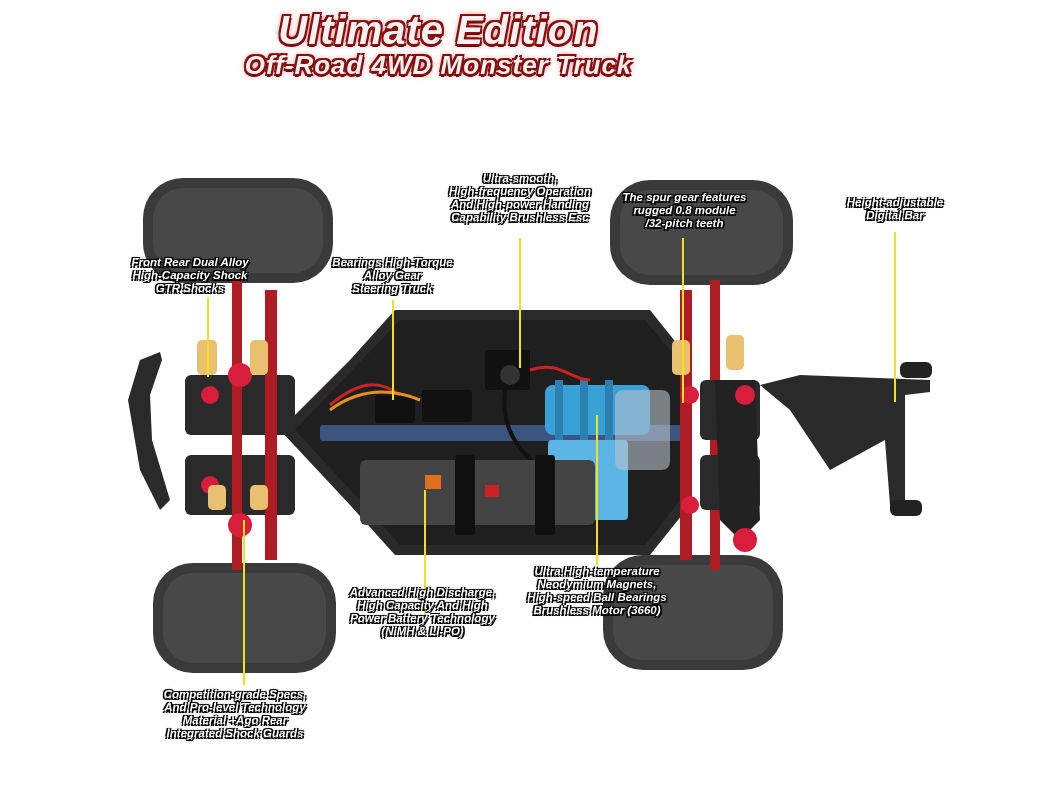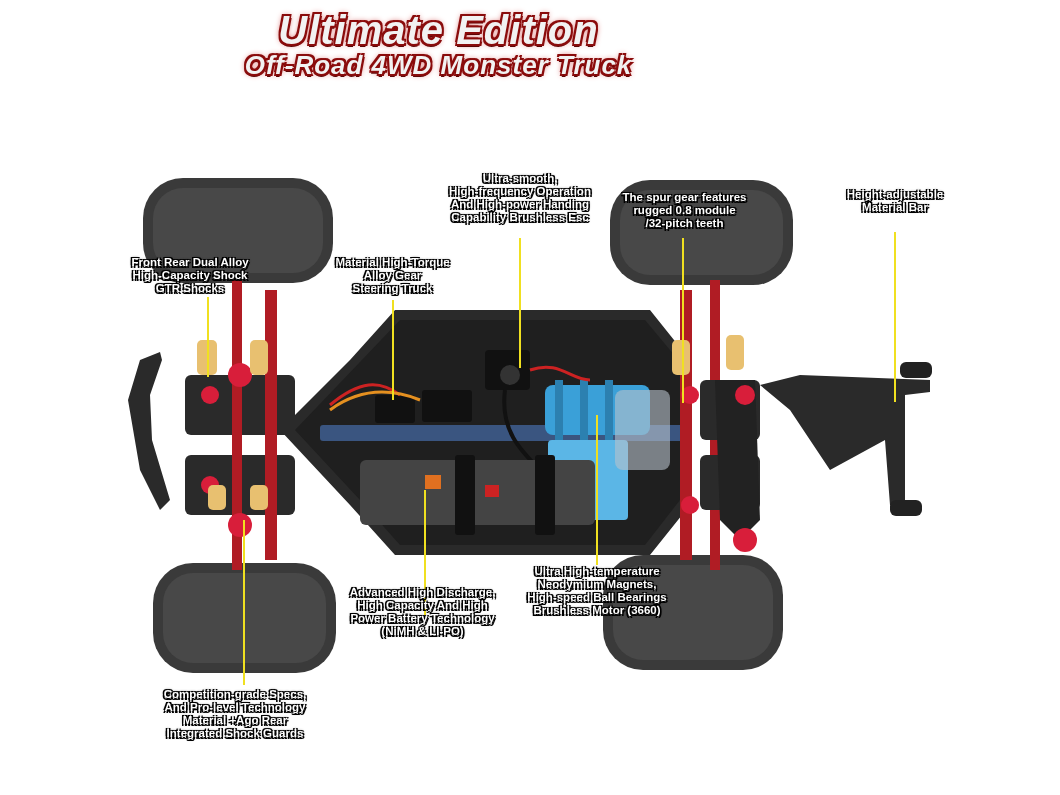--- a/index.html
+++ b/index.html
@@ -1,21 +1,21 @@
 <!DOCTYPE html>
 <html><head>
 <meta charset="utf-8">
 <style>
   html,body{margin:0;padding:0;}
   body{width:1060px;height:795px;background:#ffffff;position:relative;overflow:hidden;font-family:"Liberation Sans",sans-serif;}
   .title{position:absolute;left:0;width:877px;text-align:center;font-weight:bold;font-style:italic;color:#f2f2f2;
     text-shadow:-2px -2px 0 #8a0c0c,2px -2px 0 #8a0c0c,-2px 2px 0 #8a0c0c,2px 2px 0 #8a0c0c,0 3px 0 #5a0606,0 0 6px #c41c1c;letter-spacing:1px;}
   .t1{top:8px;font-size:40px;}
   .t2{top:50px;font-size:26px;}
-  .callout{position:absolute;color:#fff;font-weight:bold;font-size:11.5px;line-height:13px;text-align:center;
+  .callout{position:absolute;color:#fff;font-weight:bold;font-style:italic;font-size:11.5px;line-height:13px;text-align:center;
     text-shadow:-1.5px -1.5px 0 #000,1.5px -1.5px 0 #000,-1.5px 1.5px 0 #000,1.5px 1.5px 0 #000,0 0 3px #000;white-space:nowrap;}
   .callout div{display:block;}
   .line{position:absolute;width:2px;background:#f0e020;}
   .scene{position:absolute;left:0;top:0;width:1060px;height:795px;}
 </style>
 </head>
 <body>
 
 <svg class="scene" viewBox="0 0 1060 795" xmlns="http://www.w3.org/2000/svg">
 
@@ -122,33 +122,33 @@
   <div>And High-power Handing</div>
   <div>Capability Brushless Esc</div>
 </div>
 
 <div class="callout" style="left:612px;top:191px;width:145px;">
   <div>The spur gear features</div>
   <div>rugged 0.8 module</div>
   <div>/32-pitch teeth</div>
 </div>
 
-<div class="callout" style="left:835px;top:188px;width:120px;">
+<div class="callout" style="left:835px;top:196px;width:120px;">
   <div>Height-adjustable</div>
-  <div>Material Bar</div>
+  <div>Digital Bar</div>
 </div>
 
 <div class="callout" style="left:125px;top:256px;width:130px;">
   <div>Front Rear Dual Alloy</div>
   <div>High-Capacity Shock</div>
   <div>GTR Shocks</div>
 </div>
 
 <div class="callout" style="left:330px;top:256px;width:125px;">
-  <div>Material High-Torque</div>
+  <div>Bearings High-Torque</div>
   <div>Alloy Gear</div>
   <div>Steering Truck</div>
 </div>
 
 <div class="callout" style="left:522px;top:565px;width:150px;">
   <div>Ultra High-temperature</div>
   <div>Neodymium Magnets,</div>
   <div>High-speed Ball Bearings</div>
   <div>Brushless Motor (3660)</div>
 </div>

